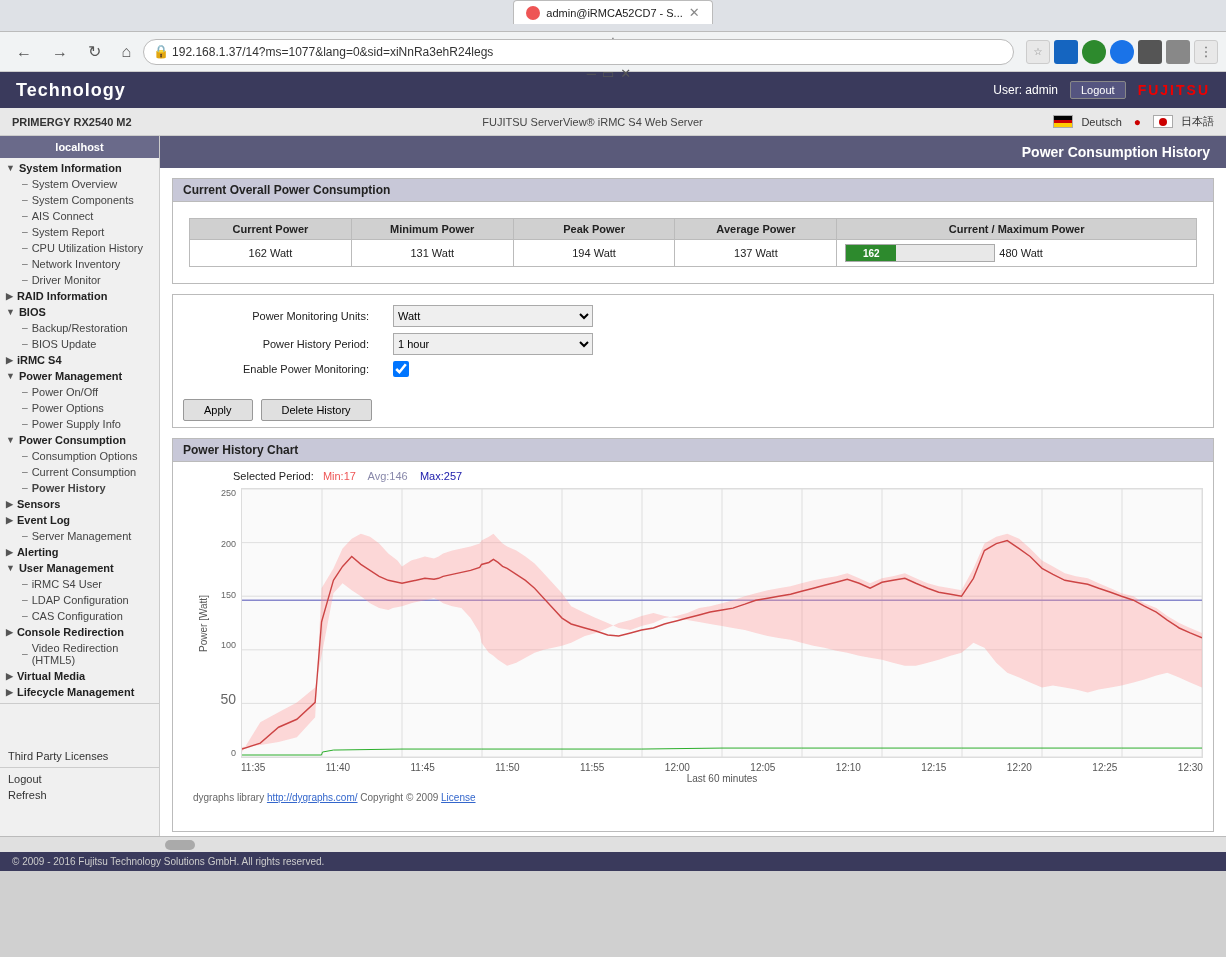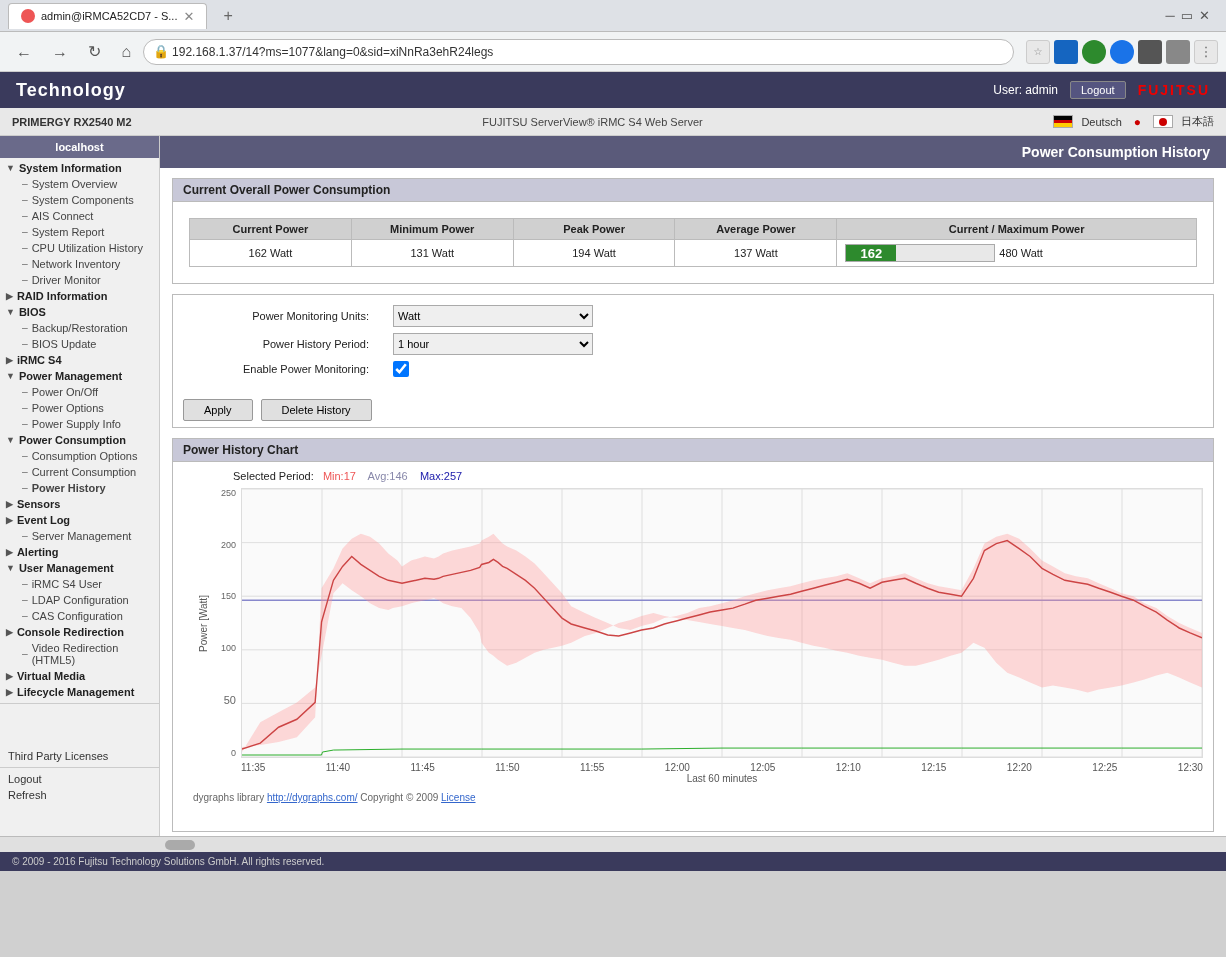--- a/index.html
+++ b/index.html
@@ -1,19 +1,19 @@
 <!DOCTYPE html>
 <html><head>
   <meta charset="utf-8">
   <style>
     * { margin: 0; padding: 0; box-sizing: border-box; }
     body { font-family: Arial, Helvetica, sans-serif; font-size: 12px; background: #d0d0d0; color: #222; width: 1226px; min-height: 957px; }
 
     
-    .browser-titlebar { background: #dee1e6; height: 32px; display: flex; align-items: center; padding: 0 8px; gap: 6px; border-bottom: 1px solid #bbb; }
+    .browser-titlebar { background: #dee1e6; height: 32px; display: flex; align-items: center; padding: 0 24px; gap: 6px; border-bottom: 1px solid #bbb; flex-direction: column; }
     .browser-tab { background: #fff; border: 1px solid #bbb; border-bottom: none; border-radius: 4px 4px 0 0; padding: 4px 12px; font-size: 11px; display: flex; align-items: center; gap: 6px; height: 26px; }
     .tab-favicon { width: 14px; height: 14px; background: #e55; border-radius: 50%; display: inline-block; }
     .tab-close { color: #888; cursor: pointer; font-size: 13px; }
     .browser-tab-new { padding: 4px 10px; color: #666; font-size: 16px; line-height: 1; }
     .browser-controls { background: #f1f3f4; height: 40px; display: flex; align-items: center; padding: 0 8px; gap: 4px; border-bottom: 1px solid #ccc; }
     .browser-btn { background: none; border: none; cursor: pointer; padding: 4px 8px; border-radius: 3px; color: #555; font-size: 16px; }
     .address-bar-wrap { flex: 1; position: relative; display: flex; align-items: center; }
     .address-bar-wrap .lock-icon { position: absolute; left: 10px; color: #888; font-size: 13px; }
     .address-bar-wrap input { width: 100%; height: 26px; border: 1px solid #bbb; border-radius: 13px; padding: 0 10px 0 30px; font-size: 12px; background: #fff; color: #333; }
     .browser-toolbar-icons { display: flex; gap: 4px; margin-left: 8px; }
@@ -57,21 +57,21 @@
     .section-box { margin: 10px 12px; border: 1px solid #bbb; }
     .section-title { background: #c8c8d8; padding: 4px 10px; font-size: 12px; font-weight: bold; color: #222; border-bottom: 1px solid #bbb; }
 
     
     .power-table { width: 100%; border-collapse: collapse; margin: 8px; width: calc(100% - 16px); }
     .power-table th { background: #d0d0d0; border: 1px solid #bbb; padding: 4px 8px; font-size: 11px; text-align: center; }
     .power-table td { border: 1px solid #bbb; padding: 4px 8px; font-size: 11px; text-align: center; }
     .power-bar-cell { width: 200px; }
     .power-bar-wrap { display: flex; align-items: center; gap: 4px; }
     .power-bar-outer { width: 150px; height: 18px; border: 1px solid #aaa; background: #e8e8e8; position: relative; }
-    .power-bar-inner { height: 100%; background: #2d8a2d; display: flex; align-items: center; justify-content: center; color: #fff; font-size: 13px; font-weight: bold; }
+    .power-bar-inner { height: 100%; background: #2d8a2d; display: flex; align-items: center; justify-content: center; color: #fff; font-size: 10px; font-weight: bold; }
 
     
     .options-form { padding: 10px 20px; }
     .form-row { display: flex; align-items: center; margin-bottom: 6px; }
     .form-label { width: 200px; font-size: 11px; text-align: right; padding-right: 24px; }
     .form-select { width: 200px; height: 22px; font-size: 11px; border: 1px solid #aaa; }
     .form-checkbox { width: 16px; height: 16px; }
 
     
     .btn-row { display: flex; gap: 8px; padding: 6px 10px; }
@@ -409,21 +409,21 @@
 
           <div style="position:absolute;left:0;top:0;bottom:30px;width:40px;display:flex;align-items:center;justify-content:center;">
             <span style="font-size:10px;color:#555;transform:rotate(-90deg);white-space:nowrap;display:block;">Power [Watt]</span>
           </div>
 
           <div style="position:absolute;left:36px;top:0;bottom:30px;width:20px;display:flex;flex-direction:column;justify-content:space-between;align-items:flex-end;padding-right:3px;">
             <span style="font-size:9px;color:#666;">250</span>
             <span style="font-size:9px;color:#666;">200</span>
             <span style="font-size:9px;color:#666;">150</span>
             <span style="font-size:9px;color:#666;">100</span>
-            <span style="font-size:11px;color:#666;text-align:center;">50</span>
+            <span style="font-size:14px;color:#666;text-align:center;">50</span>
             <span style="font-size:9px;color:#666;">0</span>
           </div>
 
           <div class="chart-svg-wrap" style="left:58px;">
             <svg width="100%" height="100%" viewBox="0 0 1050 270" preserveAspectRatio="none">
 
               <line x1="0" y1="0" x2="1050" y2="0" class="chart-grid-line"></line>
               <line x1="0" y1="54" x2="1050" y2="54" class="chart-grid-line"></line>
               <line x1="0" y1="108" x2="1050" y2="108" class="chart-grid-line"></line>
               <line x1="0" y1="162" x2="1050" y2="162" class="chart-grid-line"></line>

